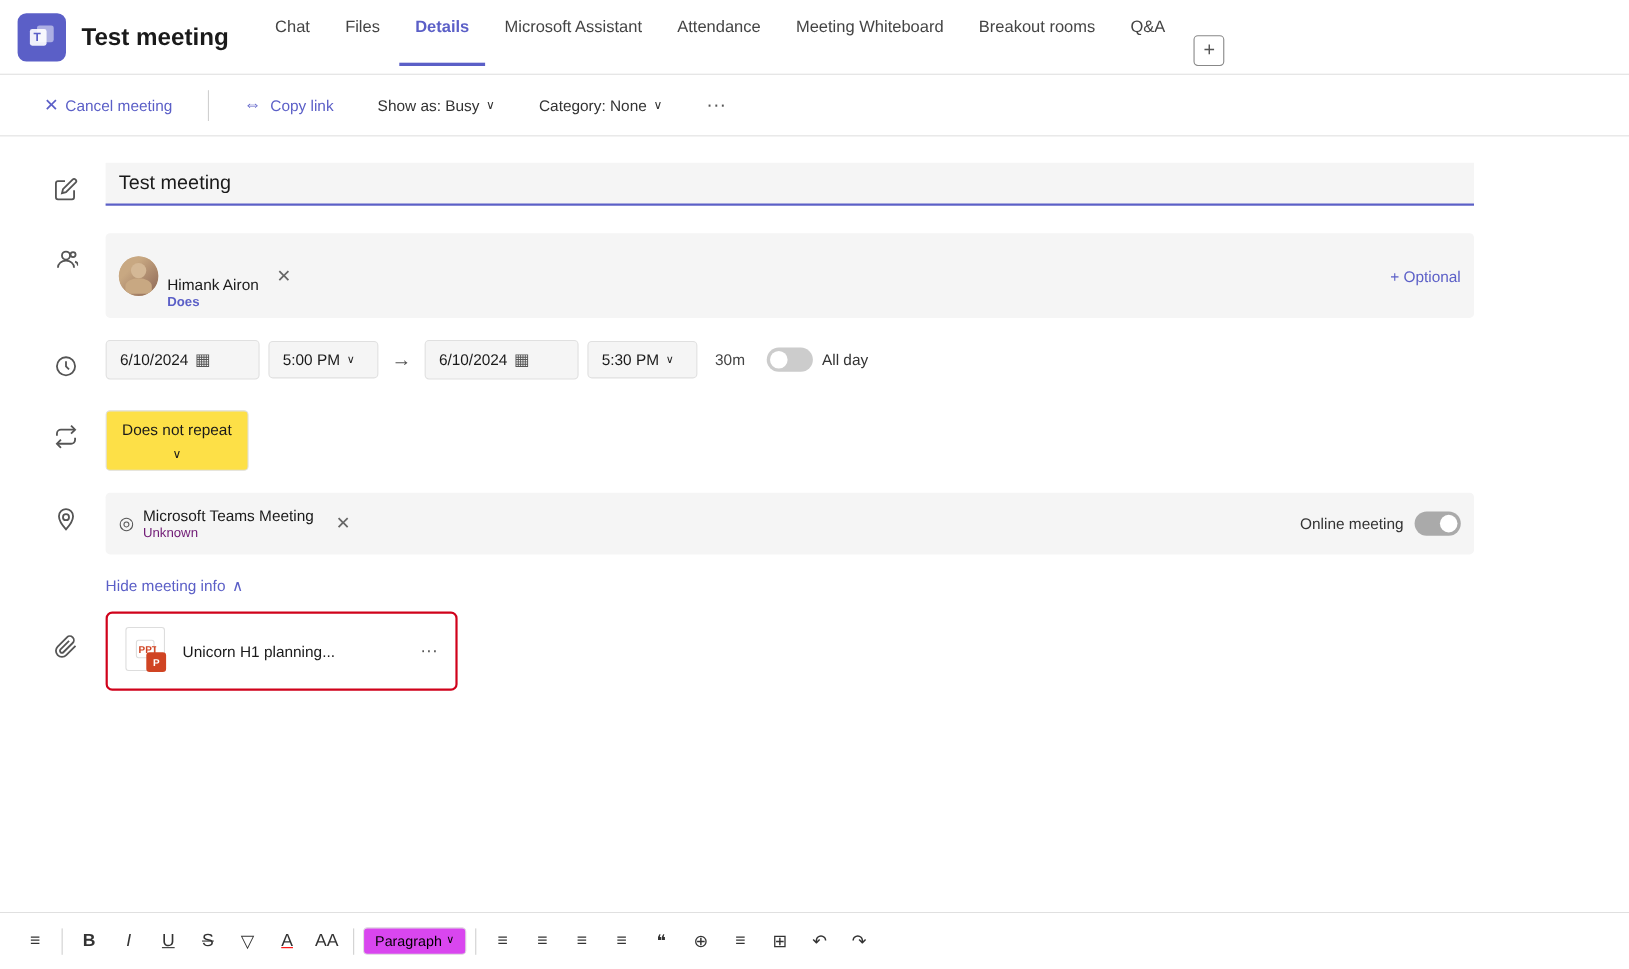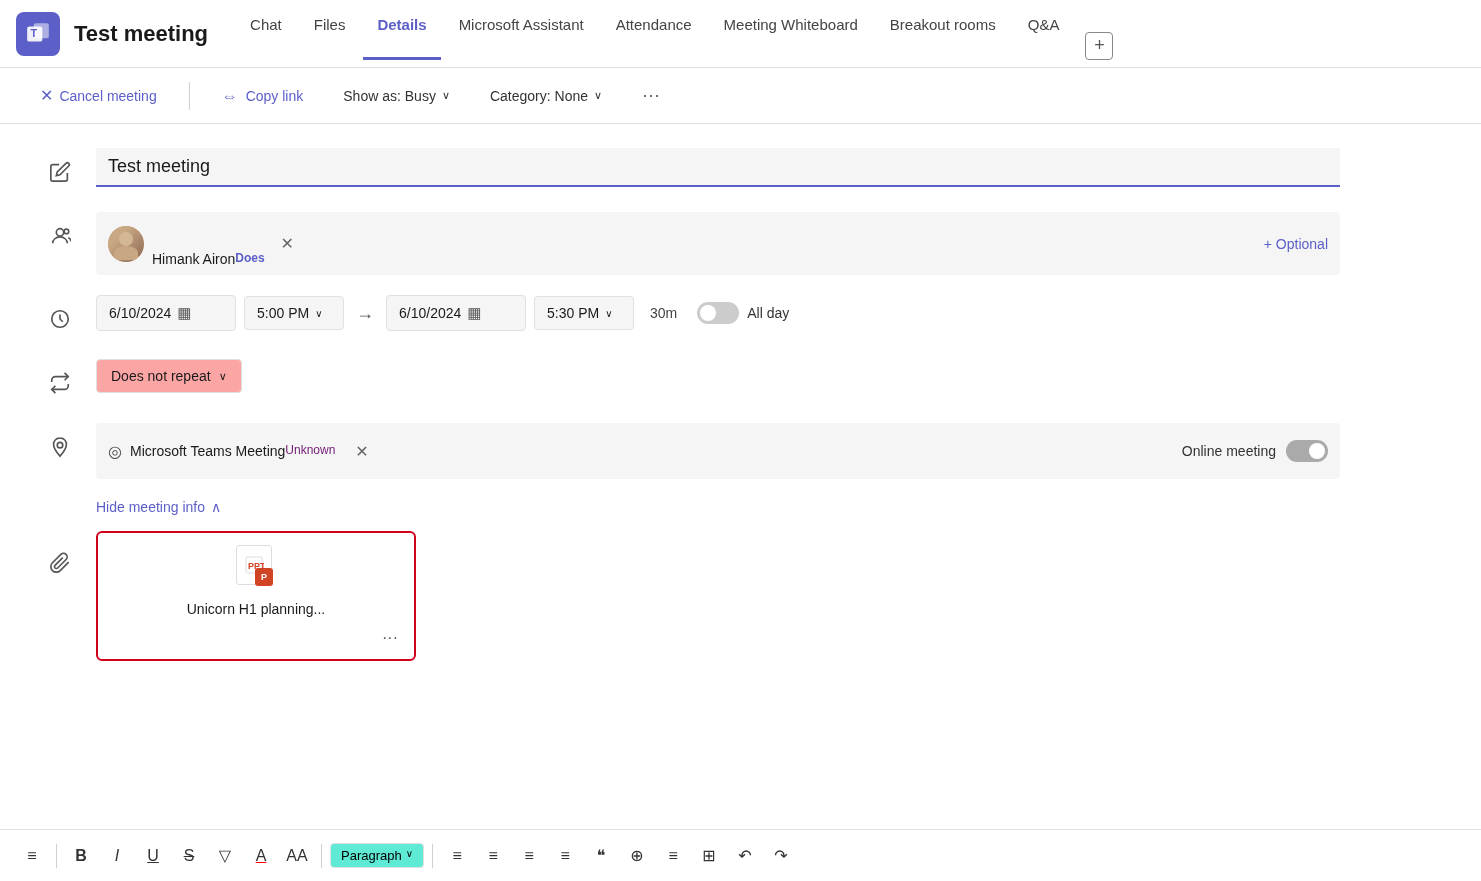--- a/index.html
+++ b/index.html
@@ -145,21 +145,21 @@
       border-radius: 50%;
     }
     .attendee-avatar-img::after {
       content: '';
       position: absolute;
       bottom: 2px; left: 50%; transform: translateX(-50%);
       width: 24px; height: 14px;
       background: #c8a882;
       border-radius: 50% 50% 0 0;
     }
-    .attendee-info { display: flex; flex-direction: row; margin-top: 31px; }
+    .attendee-info { display: flex; flex-direction: column; margin-top: 31px; }
     .attendee-name { font-size: 14px; color: #1a1a1a; }
     .attendee-status { font-size: 12px; color: #5b5fc7; font-weight: 600; }
     .attendee-close {
       margin-left: 8px;
       color: #666; cursor: pointer; font-size: 16px;
     }
     .optional-btn {
       margin-left: auto;
       color: #5b5fc7; font-size: 14px; cursor: pointer;
     }
@@ -209,42 +209,43 @@
     .allday-label { font-size: 14px; color: #333; }
 
     .suggested-times {
       font-size: 13px; color: #555;
     }
     .suggested-times span { color: #5b5fc7; cursor: pointer; margin-left: 4px; }
 
     
     .repeat-dropdown {
       display: flex; align-items: center; gap: 8px;
-      background: #fca5a5;
+      background: #fde047;
       border: 1px solid #e0e0e0;
       border-radius: 4px;
       padding: 8px 14px;
       font-size: 14px; color: #1a1a1a; cursor: pointer;
       width: fit-content;
+      flex-direction: column;
     }
 
     
     .location-row {
       flex: 1;
       display: flex; align-items: center; justify-content: space-between;
       background: #f5f5f5;
       border-radius: 4px;
       padding: 8px 12px;
       min-height: 56px;
     }
     .location-chip {
       display: flex; align-items: center; gap: 8px;
     }
     .location-icon-sm { font-size: 16px; color: #555; }
-    .location-text { display: flex; }
+    .location-text { display: flex; flex-direction: column; }
     .location-name { font-size: 14px; color: #1a1a1a; }
     .location-sub { font-size: 12px; color: #701a75; }
     .location-close { color: #666; cursor: pointer; font-size: 16px; }
     .online-meeting { display: flex; align-items: center; gap: 10px; font-size: 14px; color: #333; }
     .online-toggle {
       width: 42px; height: 22px;
       background: #aaa; border-radius: 11px;
       position: relative; cursor: pointer;
     }
     .online-toggle-knob {
@@ -269,21 +270,20 @@
       margin-bottom: 20px;
     }
     .attachment-card {
       display: flex; align-items: center; gap: 12px;
       background: #fff;
       border: 2px solid #d0021b;
       border-radius: 6px;
       padding: 12px 16px;
       min-width: 320px; max-width: 500px;
       cursor: pointer;
-      flex-direction: column;
     }
     .ppt-icon {
       width: 40px; height: 44px;
       background: #fff;
       position: relative;
       flex-shrink: 0;
     }
     .ppt-icon-inner {
       width: 36px; height: 40px;
       border: 1.5px solid #ddd;
@@ -324,21 +324,21 @@
     }
     .btb-btn.bold { font-weight: 700; }
     .btb-btn.italic { font-style: italic; }
     .btb-divider { width: 1px; height: 24px; background: #d0d0d0; margin: 0 4px; }
     .paragraph-select {
       display: flex; align-items: flex-start; gap: 4px;
       padding: 4px 10px;
       border: 1px solid #e0e0e0;
       border-radius: 4px;
       font-size: 13px; cursor: pointer;
-      background: #5eead4;
+      background: #d946ef;
     }
 
     .chevron-down { font-size: 10px; }
   </style>
 </head>
 <body>
 
 <div class="header">
   <div class="header-logo">
     <svg viewBox="0 0 24 24" xmlns="http://www.w3.org/2000/svg">

